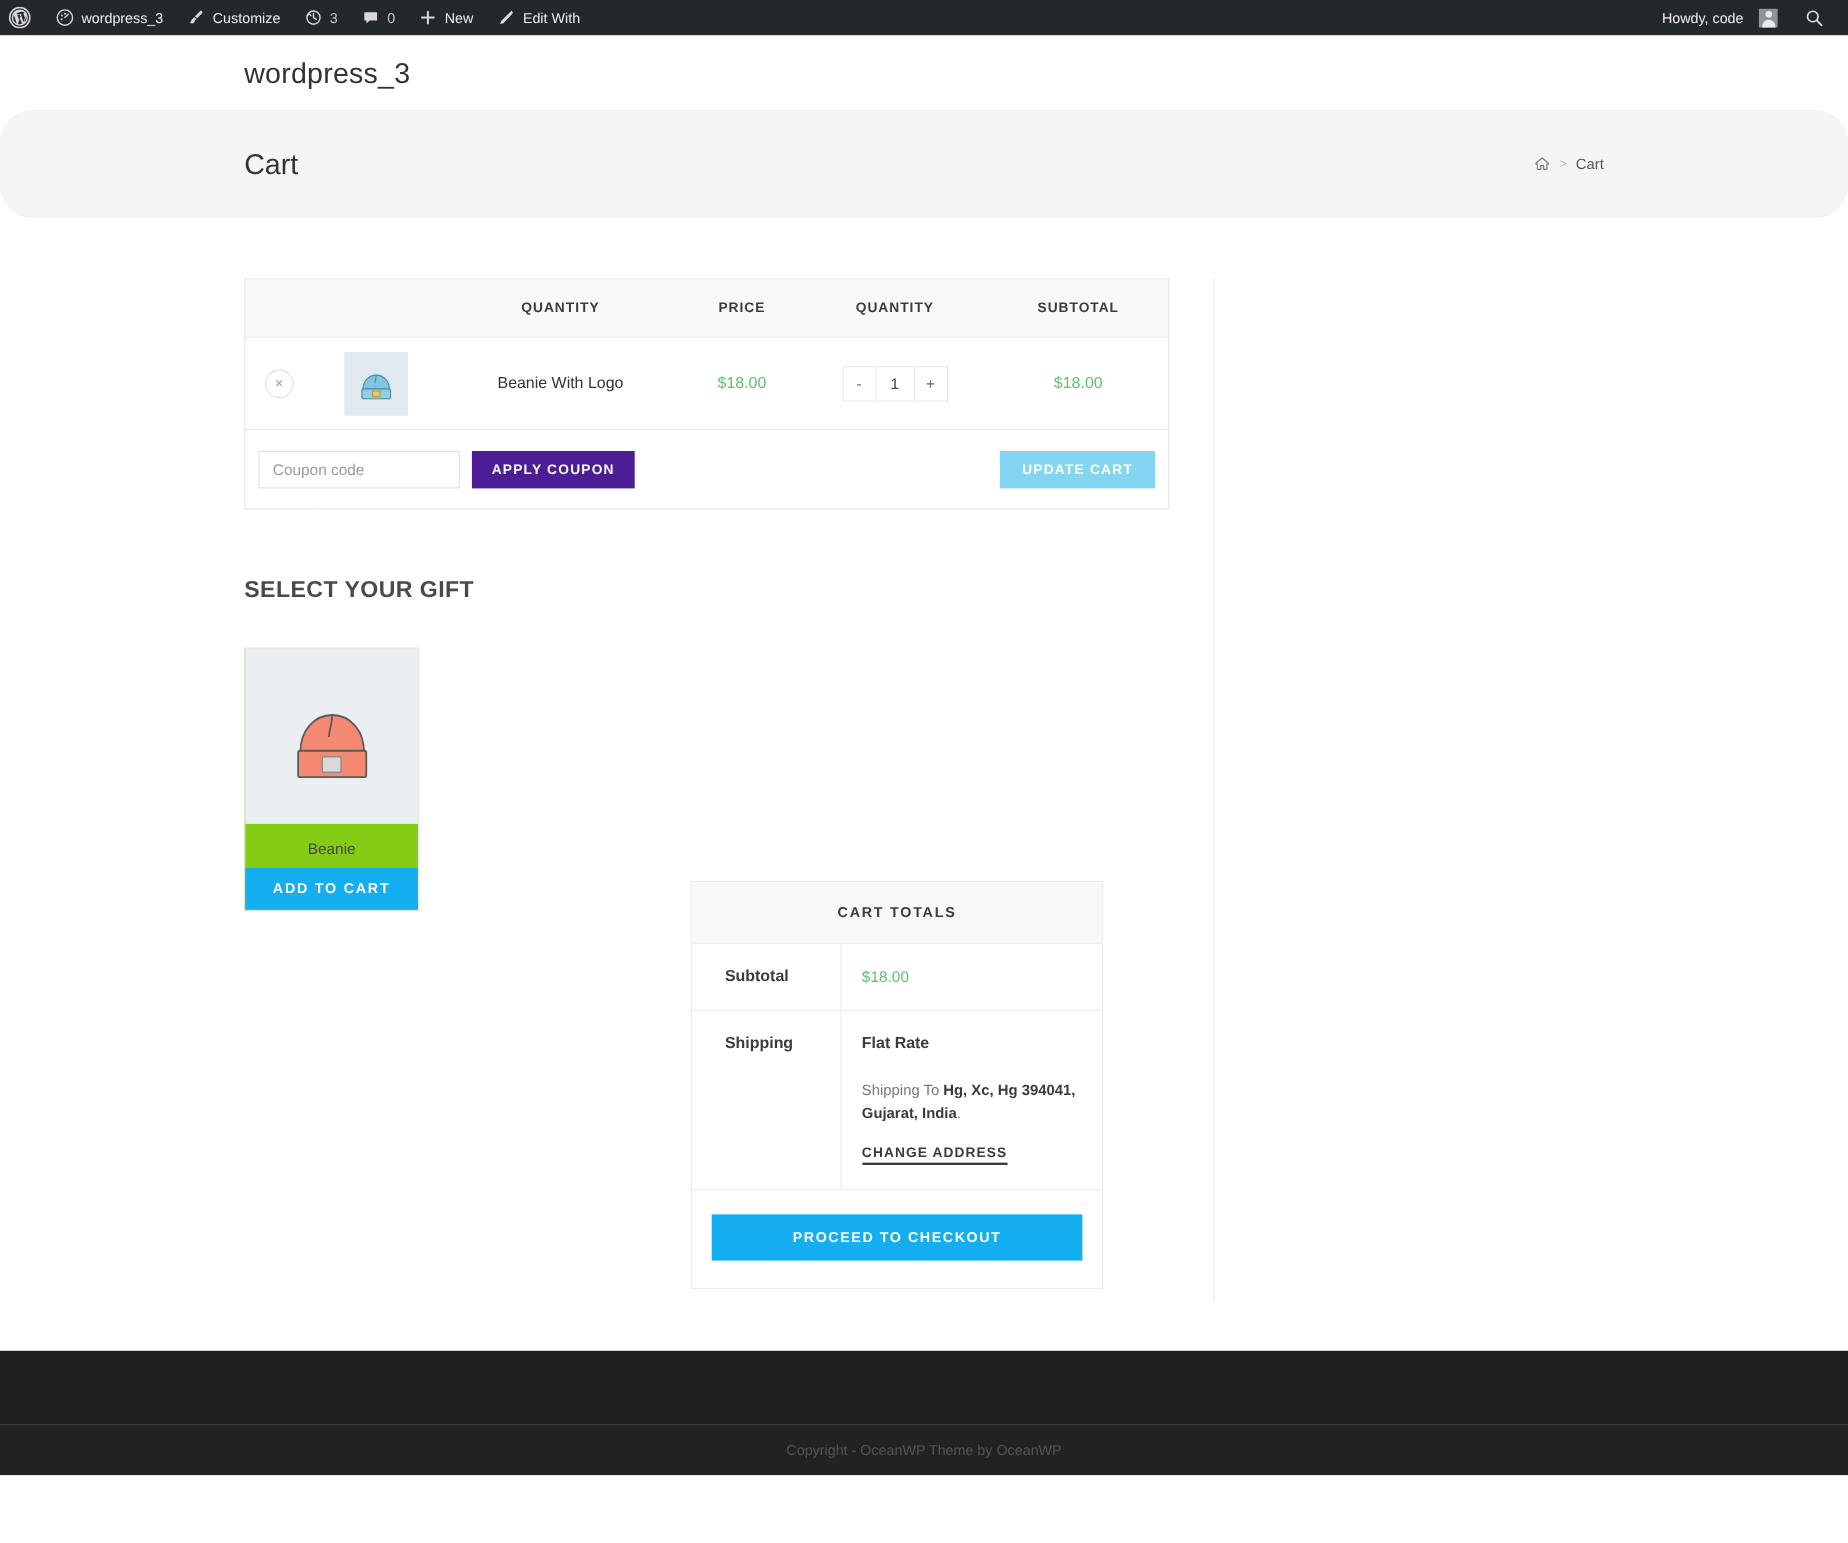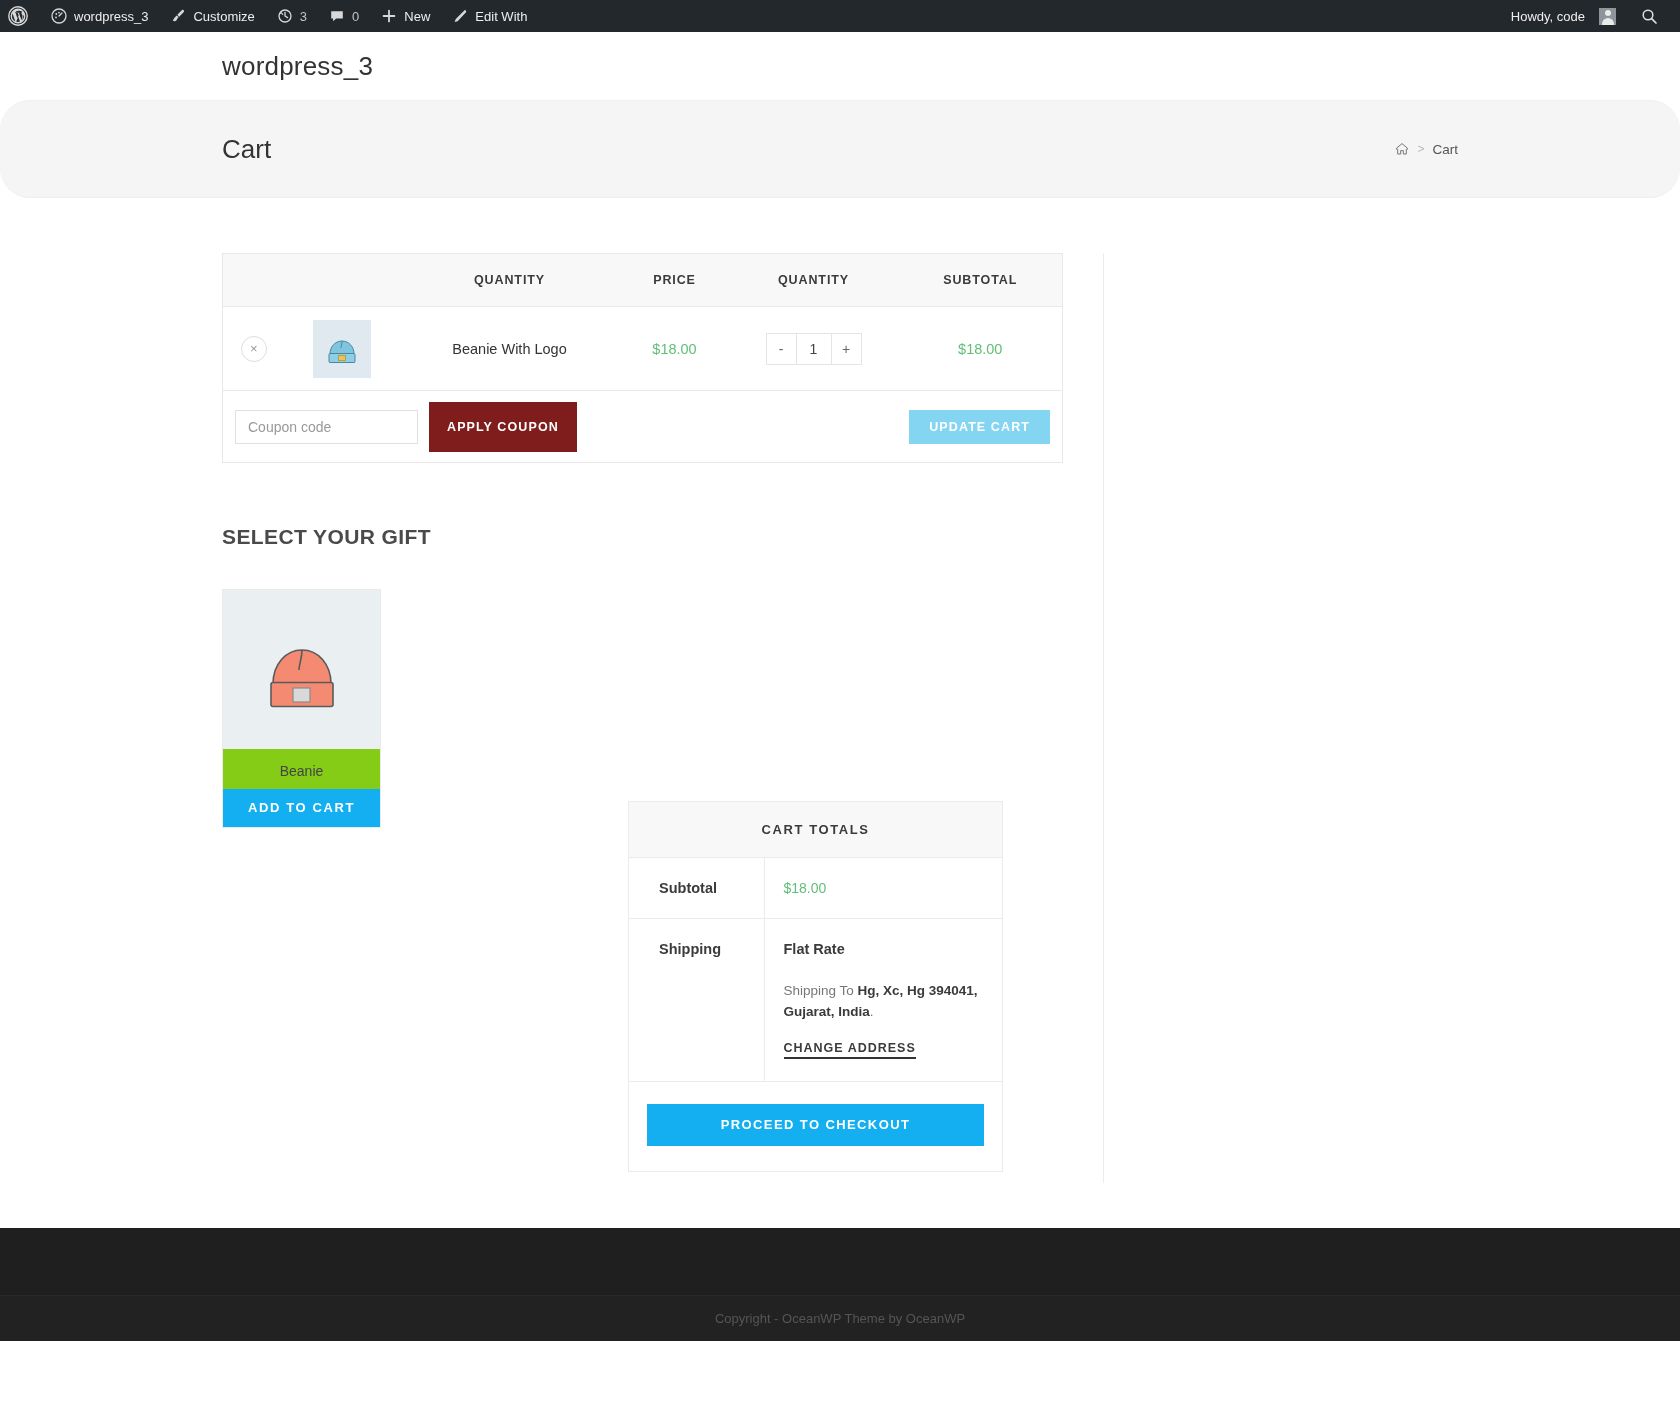--- a/index.html
+++ b/index.html
@@ -229,22 +229,22 @@
   .coupon-input::placeholder { color: #999999; }
   .btn {
     border: 0;
     cursor: pointer;
     font-family: "Liberation Sans", sans-serif;
     font-weight: bold;
     color: #ffffff;
     letter-spacing: 1.1px;
   }
   .btn-apply {
-    height: 50px;
-    background: #7f1d1d;
+    height: 34px;
+    background: #4c1d95;
     font-size: 12.5px;
     padding: 0 18px;
     margin-left: 11px;
   }
   .btn-update {
     height: 34px;
     background: #83d5f2;
     font-size: 12.5px;
     padding: 0 20px;
     margin-left: auto;

